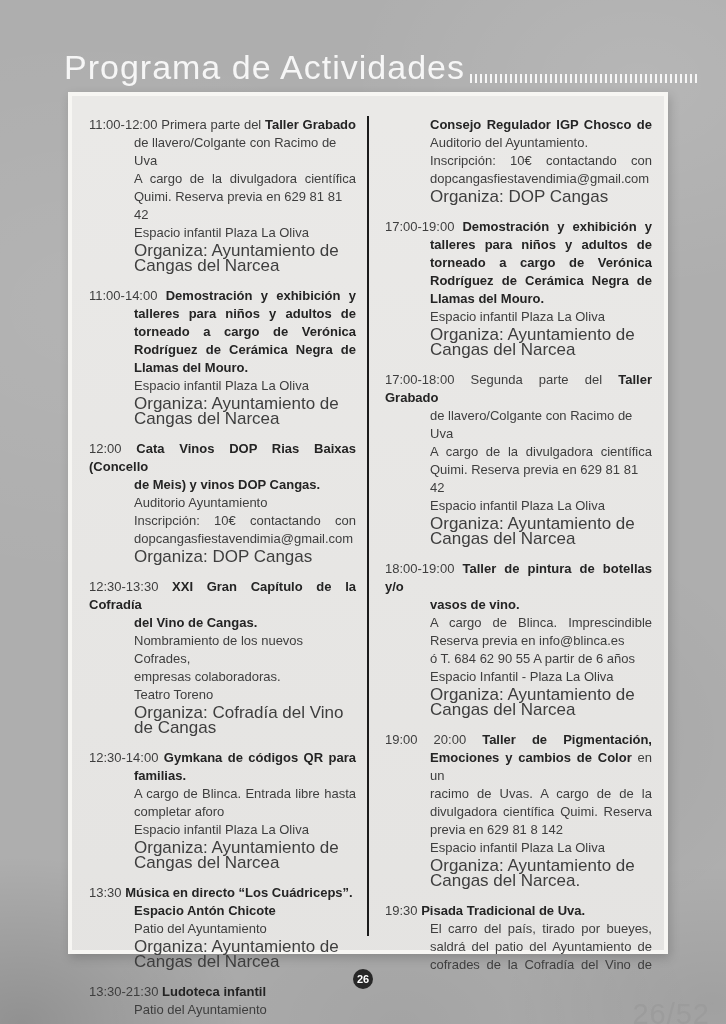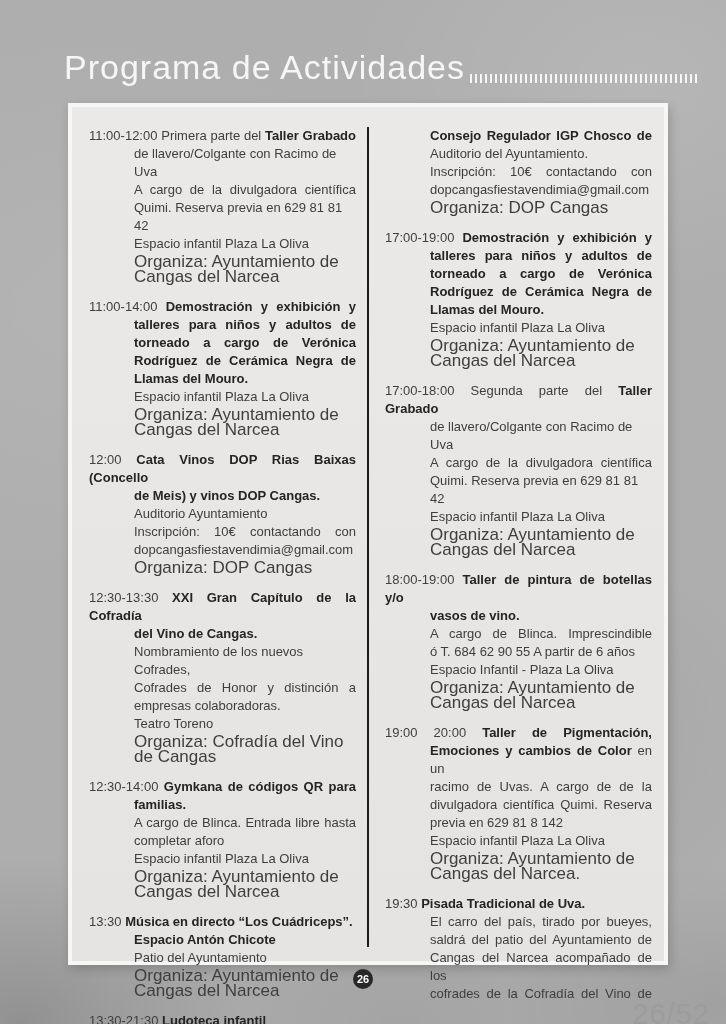--- a/index.html
+++ b/index.html
@@ -22,21 +22,21 @@
   .hdr{position:absolute;left:64px;right:26px;top:50px;display:flex;align-items:flex-end;}
   .title{
     color:var(--title-text,#f6f6f6);font-size:34px;font-weight:300;
     letter-spacing:1px;line-height:1.05;white-space:nowrap;
   }
   .dots{
     flex:1;height:9px;margin:0 0 3px 5px;
     background:repeating-linear-gradient(90deg, var(--title-text,#f6f6f6) 0 2px, transparent 2px 5px);
   }
   .panel{
-    position:absolute;left:68px;top:103px;width:592px;height:854px;
+    position:absolute;left:68px;top:92px;width:592px;height:854px;
     background:linear-gradient(180deg, rgba(255,255,255,0.05), rgba(0,0,0,0.02)), var(--panel-bg,#e9e8e6);
     border:4px solid var(--panel-border,#f7f6f3);
     box-shadow:2px 4px 10px rgba(0,0,0,0.18);
     display:flex;
   }
   .divider{
     position:absolute;left:calc(50% - 1px);top:20px;bottom:14px;width:2px;
     background:var(--divider,#1b1b1b);
   }
   .col{width:50%;padding:20px 12px 0 17px;box-sizing:border-box;}
@@ -93,21 +93,20 @@
           <div class="line"><span class="b">de Meis) y vinos DOP Cangas.</span></div>
           <div class="line"><span class="r">Auditorio Ayuntamiento</span></div>
           <div class="line just"><span class="r">Inscripción: 10€ contactando con</span></div>
           <div class="line"><span class="r">dopcangasfiestavendimia@gmail.com</span></div>
           <div class="line org"><span class="r">Organiza: DOP Cangas</span></div>
         </div>
         <div class="event">
           <div class="line just hang"><span class="time">12:30-13:30 </span><span class="b">XXI Gran Capítulo de la Cofradía</span></div>
           <div class="line"><span class="b">del Vino de Cangas.</span></div>
           <div class="line"><span class="r">Nombramiento de los nuevos Cofrades,</span></div>
-          <div class="line just"><span class="r">Cofrades de Honor y distinción a</span></div>
           <div class="line"><span class="r">empresas colaboradoras.</span></div>
           <div class="line"><span class="r">Teatro Toreno</span></div>
           <div class="line org"><span class="r">Organiza: Cofradía del Vino de Cangas</span></div>
         </div>
         <div class="event">
           <div class="line just hang"><span class="time">12:30-14:00 </span><span class="b">Gymkana de códigos QR para</span></div>
           <div class="line"><span class="b">familias.</span></div>
           <div class="line just"><span class="r">A cargo de Blinca. Entrada libre hasta</span></div>
           <div class="line"><span class="r">completar aforo</span></div>
           <div class="line"><span class="r">Espacio infantil Plaza La Oliva</span></div>
@@ -146,38 +145,38 @@
           <div class="line"><span class="r">de llavero/Colgante con Racimo de Uva</span></div>
           <div class="line just"><span class="r">A cargo de la divulgadora científica</span></div>
           <div class="line"><span class="r">Quimi. Reserva previa en 629 81 81 42</span></div>
           <div class="line"><span class="r">Espacio infantil  Plaza La Oliva</span></div>
           <div class="line org"><span class="r">Organiza: Ayuntamiento de Cangas del Narcea</span></div>
         </div>
         <div class="event">
           <div class="line just hang"><span class="time">18:00-19:00 </span><span class="b">Taller de pintura de botellas y/o</span></div>
           <div class="line"><span class="b">vasos de vino.</span></div>
           <div class="line just"><span class="r">A cargo de Blinca. Imprescindible</span></div>
+          <div class="line"><span class="r">Reserva previa en info@blinca.es</span></div>
           <div class="line"><span class="r">ó T. 684 62 90 55  A partir de 6 años</span></div>
           <div class="line"><span class="r">Espacio Infantil - Plaza  La Oliva</span></div>
           <div class="line org"><span class="r">Organiza: Ayuntamiento de Cangas del Narcea</span></div>
         </div>
         <div class="event">
           <div class="line just hang"><span class="time">19:00 20:00 </span><span class="b">Taller de Pigmentación,</span></div>
           <div class="line just"><span class="b">Emociones y cambios de Color</span><span class="r"> en un</span></div>
           <div class="line just"><span class="r">racimo de Uvas. A cargo de de la</span></div>
           <div class="line just"><span class="r">divulgadora científica Quimi. Reserva</span></div>
           <div class="line"><span class="r">previa en 629 81 8 142</span></div>
           <div class="line"><span class="r">Espacio infantil  Plaza La Oliva</span></div>
           <div class="line org"><span class="r">Organiza: Ayuntamiento de Cangas del Narcea.</span></div>
         </div>
         <div class="event">
           <div class="line hang"><span class="time">19:30 </span><span class="b">Pisada Tradicional de Uva.</span></div>
           <div class="line just"><span class="r">El carro del país, tirado por bueyes,</span></div>
           <div class="line just"><span class="r">saldrá del patio del Ayuntamiento de</span></div>
-          <div class="line just"><span class="r">Cangas del Narcea acompañado de los</span></div>
           <div class="line just"><span class="r">cofrades de la Cofradía del Vino de</span></div>
         </div>
       </div>
   </div>
 
   <div class="badge">26</div>
   <div class="corner">26/52</div>
 
 </div>
 

